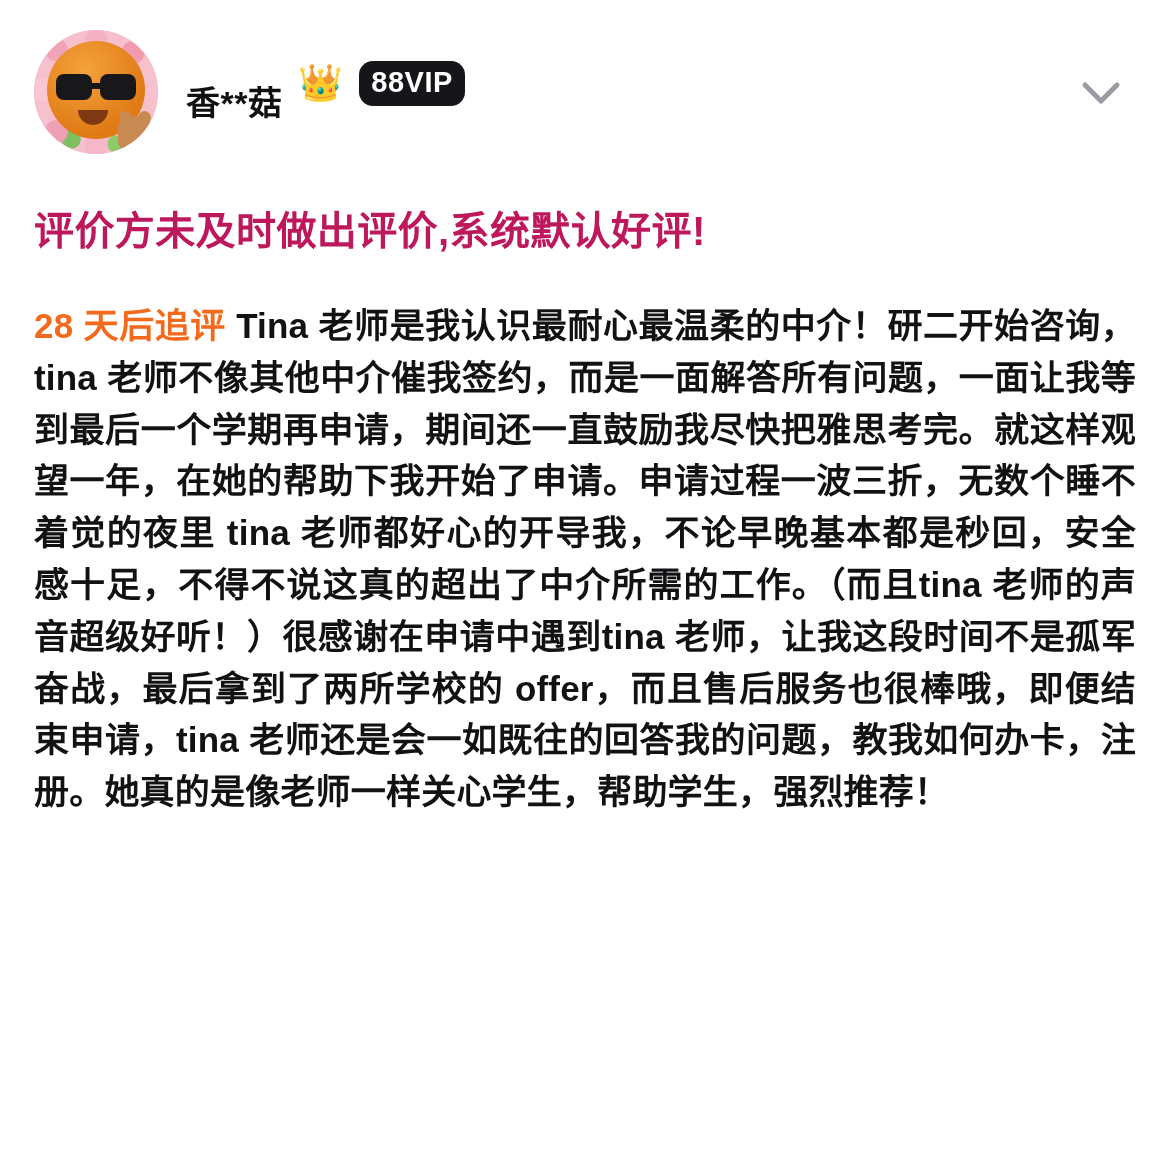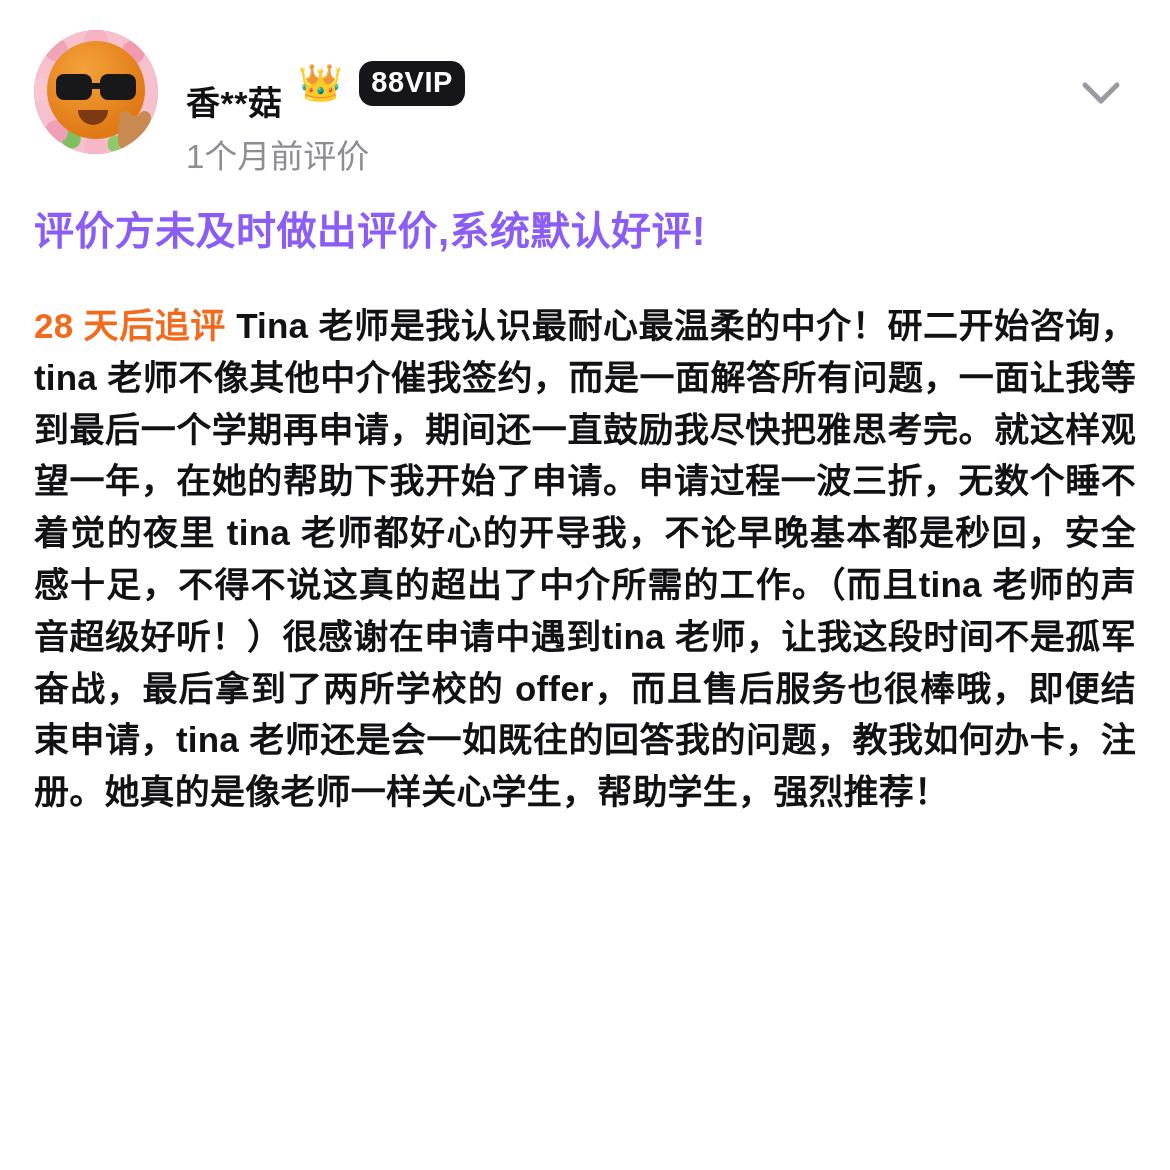--- a/index.html
+++ b/index.html
@@ -167,21 +167,21 @@
   }
   .chevron svg { display: block; }
 
   
   .body {
     margin-top: 22px;
   }
   .line-one {
     font-size: 40px;
     font-weight: 700;
-    color: #8b5cf6;
+    color: #be185d;
     line-height: 1.45;
     letter-spacing: 0.4px;
   }
   .main-text {
     margin-top: 40px;
     font-size: 35px;
     font-weight: 700;
     color: #121215;
     line-height: 1.48;
     letter-spacing: 0.2px;
@@ -211,21 +211,20 @@
       <div class="mouth"></div>
       <div class="bear"></div>
     </div>
 
     <div class="head-text">
       <div class="name-row">
         <span class="username">香**菇</span>
         <span class="crown-icon">👑</span>
         <span class="vip-badge">88VIP</span>
       </div>
-      <div class="timestamp">1个月前评价</div>
     </div>
 
     <div class="chevron">
       <svg width="54" height="54" viewBox="0 0 54 54" aria-hidden="true">
         <path d="M11 19 L27 35 L43 19" fill="none" stroke="#9a9aa2" stroke-width="5" stroke-linecap="round" stroke-linejoin="round"></path>
       </svg>
     </div>
   </div>
 
   <div class="body">

